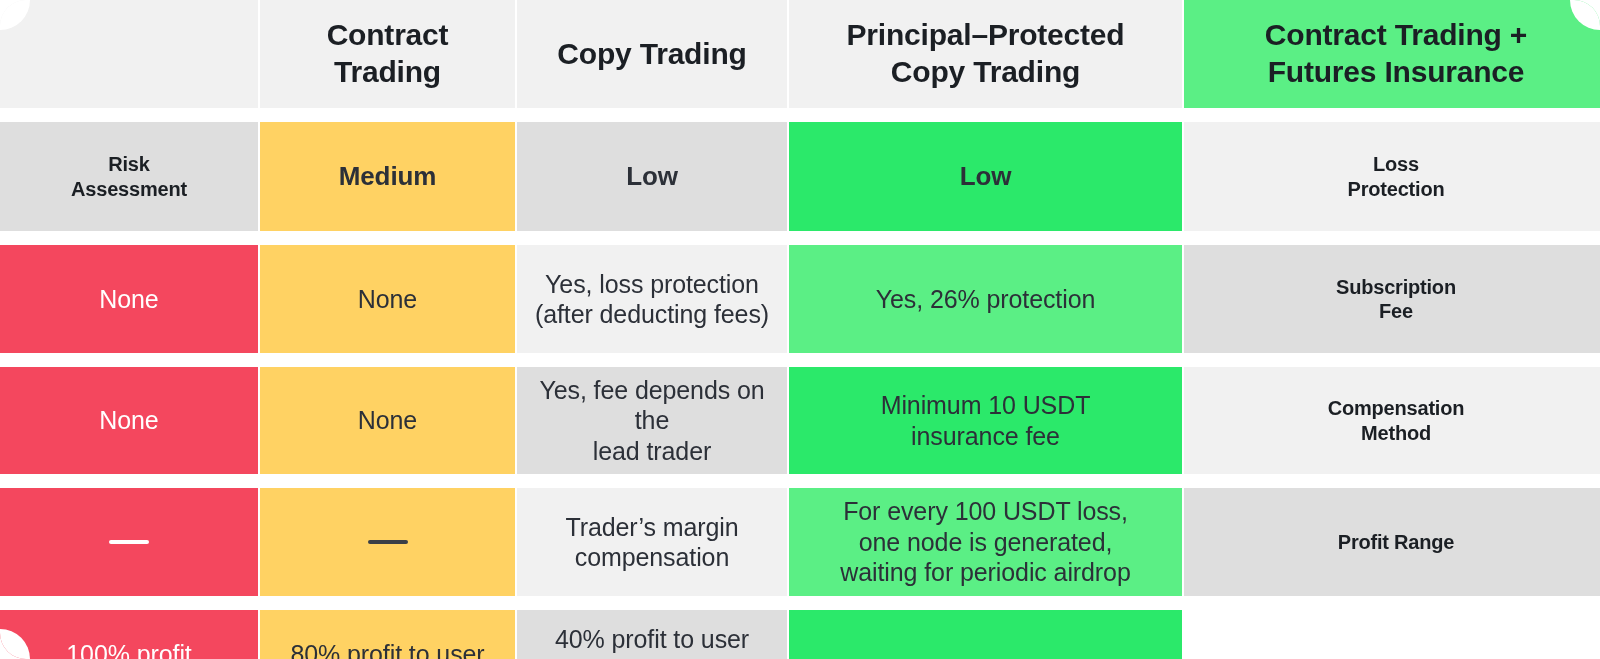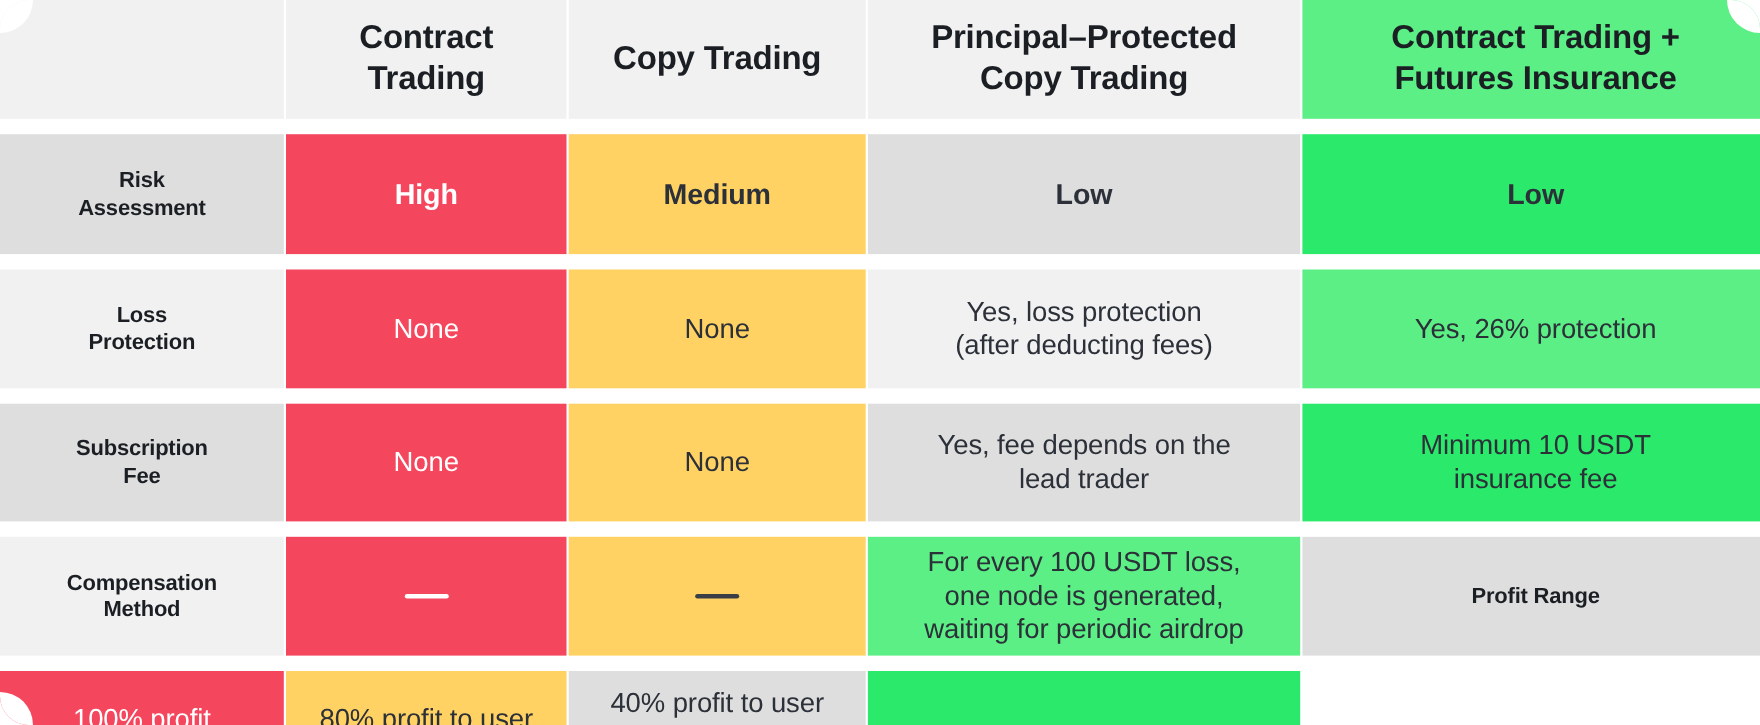--- a/index.html
+++ b/index.html
@@ -118,23 +118,20 @@
     <div class="cell bg-head-gray">
       <span class="head-text">Principal–Protected<br>Copy Trading</span>
     </div>
     <div class="cell bg-green-soft">
       <span class="head-text">Contract Trading +<br>Futures Insurance</span>
     </div>
 
     <div class="cell bg-label-odd">
       <span class="row-label">Risk<br>Assessment</span>
     </div>
-    <div class="cell bg-red">
-      <span class="cell-strong txt-white">High</span>
-    </div>
     <div class="cell bg-yellow">
       <span class="cell-strong txt-dark">Medium</span>
     </div>
     <div class="cell bg-gray-odd">
       <span class="cell-strong txt-dark">Low</span>
     </div>
     <div class="cell bg-green-deep">
       <span class="cell-strong txt-dark">Low</span>
     </div>
 
@@ -171,20 +168,23 @@
     </div>
 
     <div class="cell bg-label-even">
       <span class="row-label">Compensation<br>Method</span>
     </div>
     <div class="cell bg-red">
       <span class="dash dash-white"></span>
     </div>
     <div class="cell bg-yellow">
       <span class="dash dash-dark"></span>
+    </div>
+    <div class="cell bg-gray-even">
+      <span class="cell-normal txt-dark">Trader’s margin<br>compensation</span>
     </div>
     <div class="cell bg-green-soft">
       <span class="cell-normal txt-dark">For every 100 USDT loss,<br>one node is generated,<br>waiting for periodic airdrop</span>
     </div>
 
     <div class="cell bg-label-odd">
       <span class="row-label">Profit Range</span>
     </div>
     <div class="cell bg-red">
       <span class="cell-normal txt-white">100% profit<br>to user</span>

